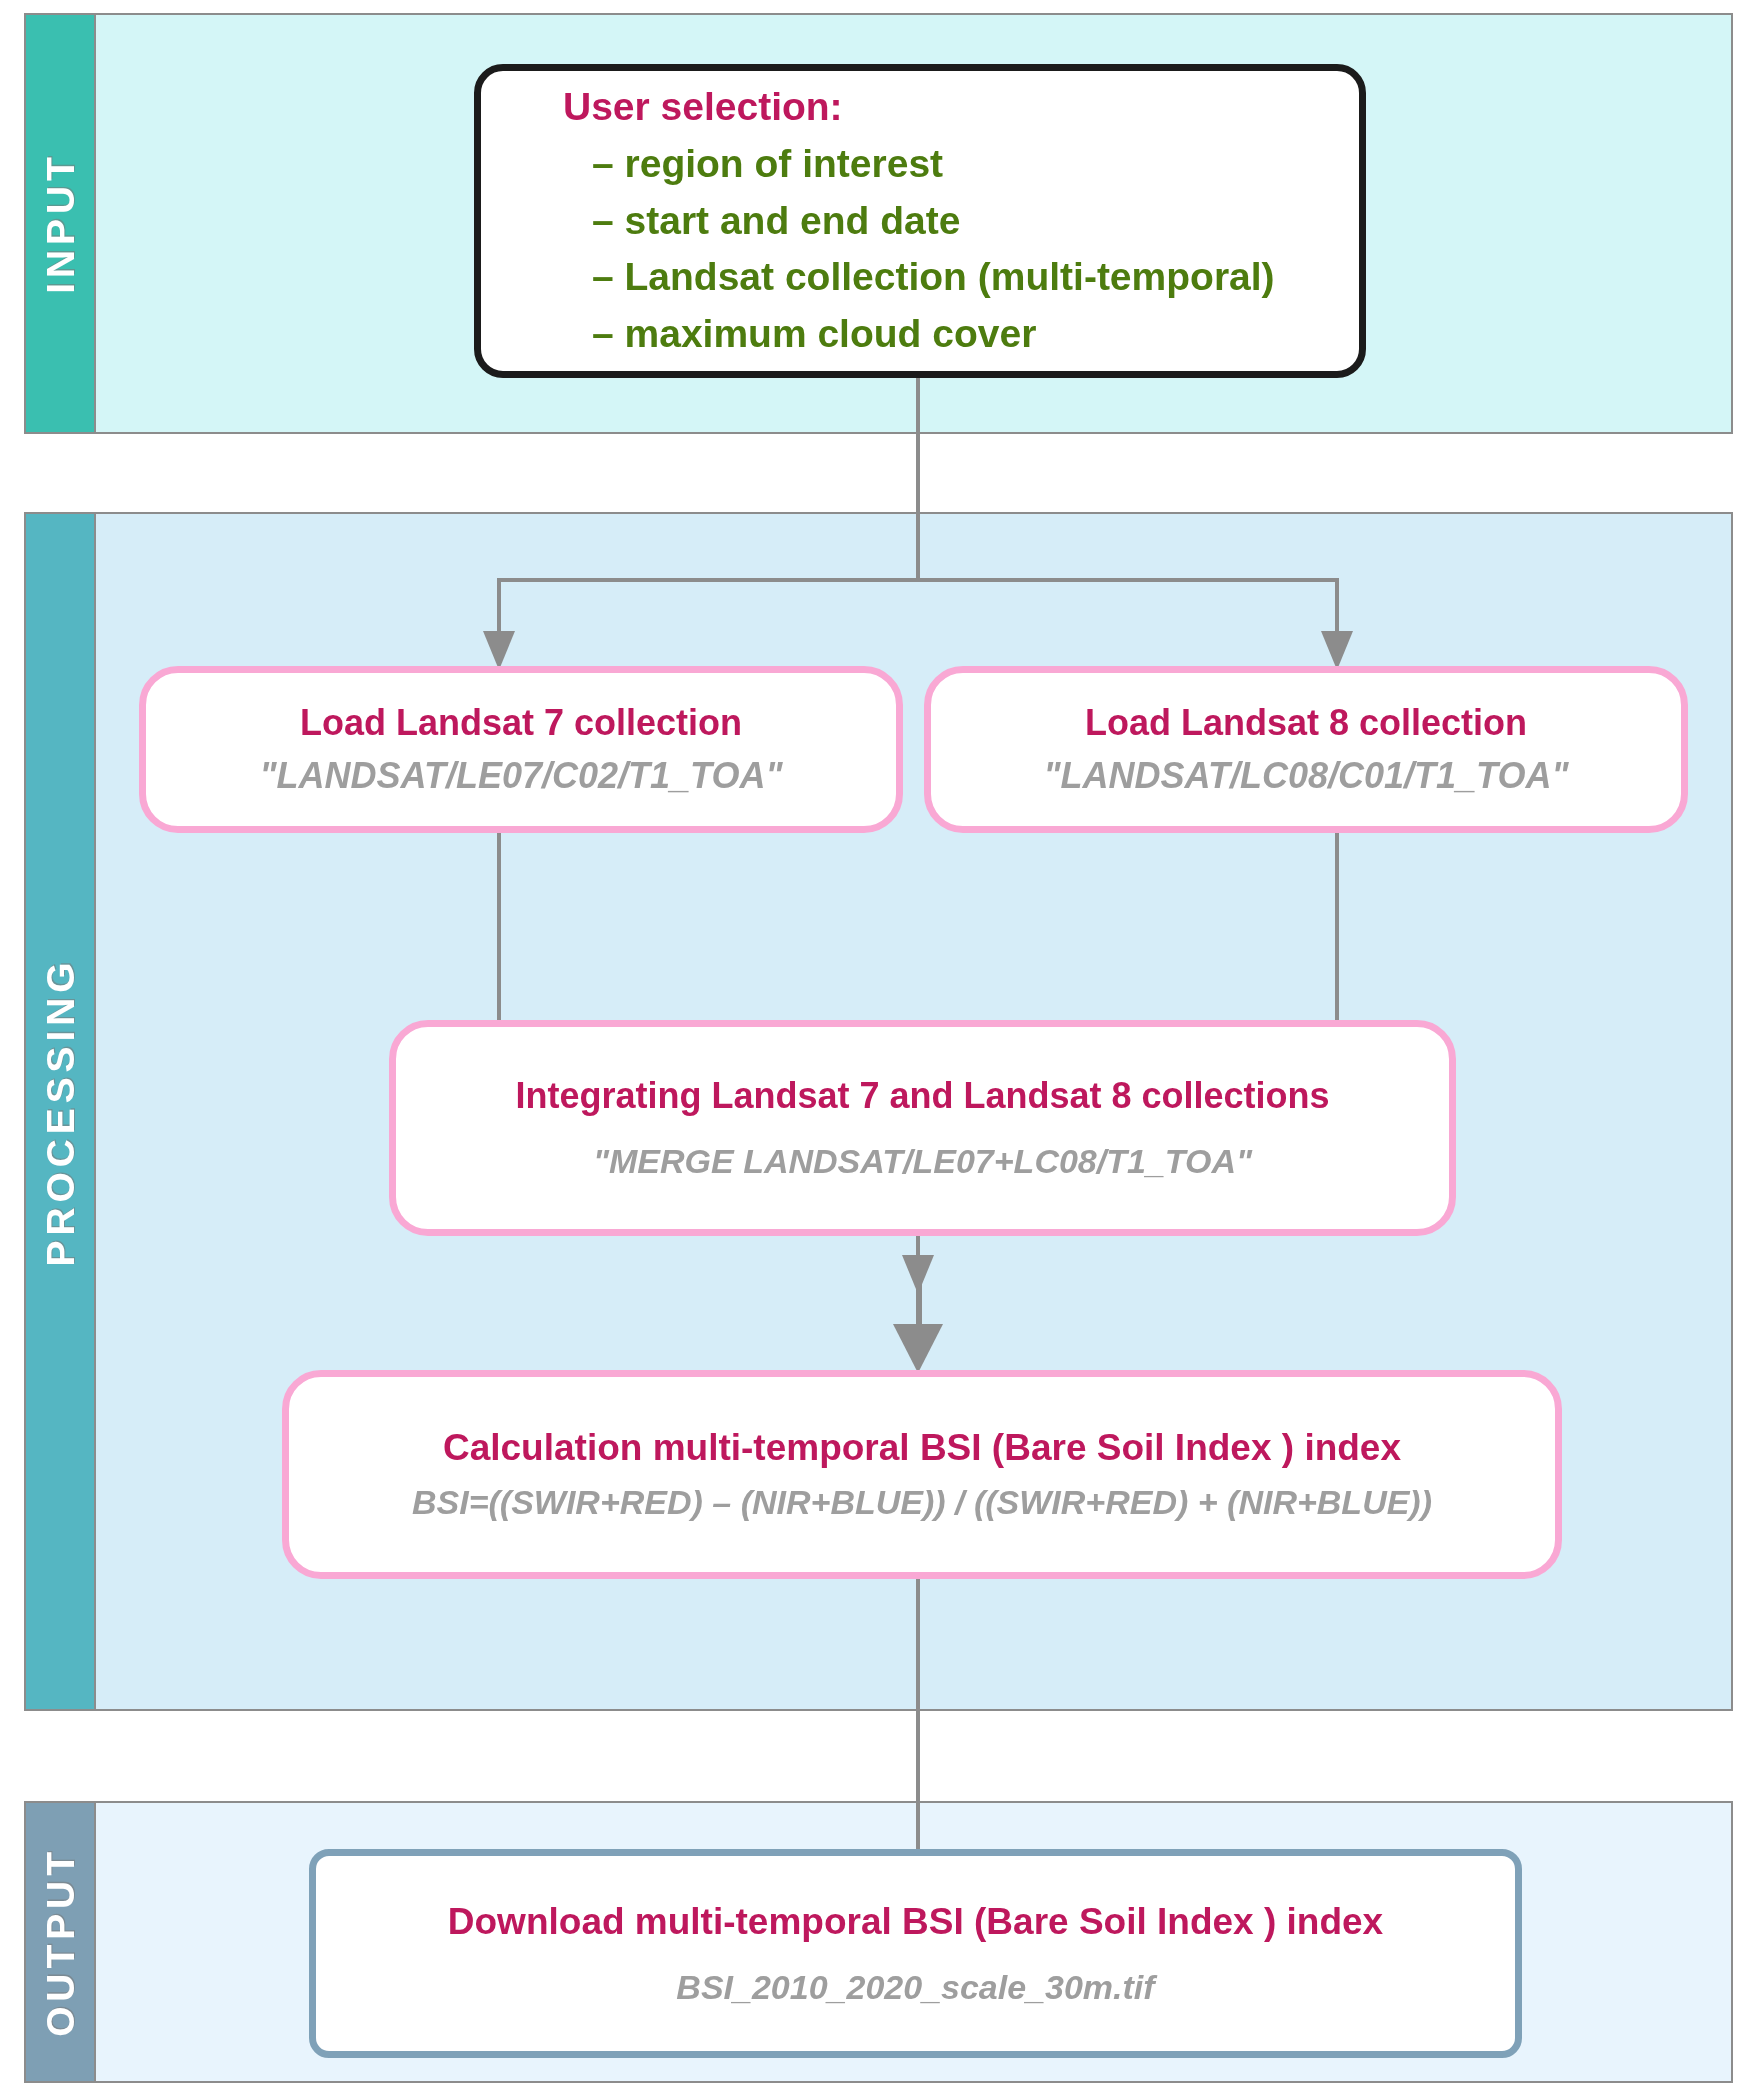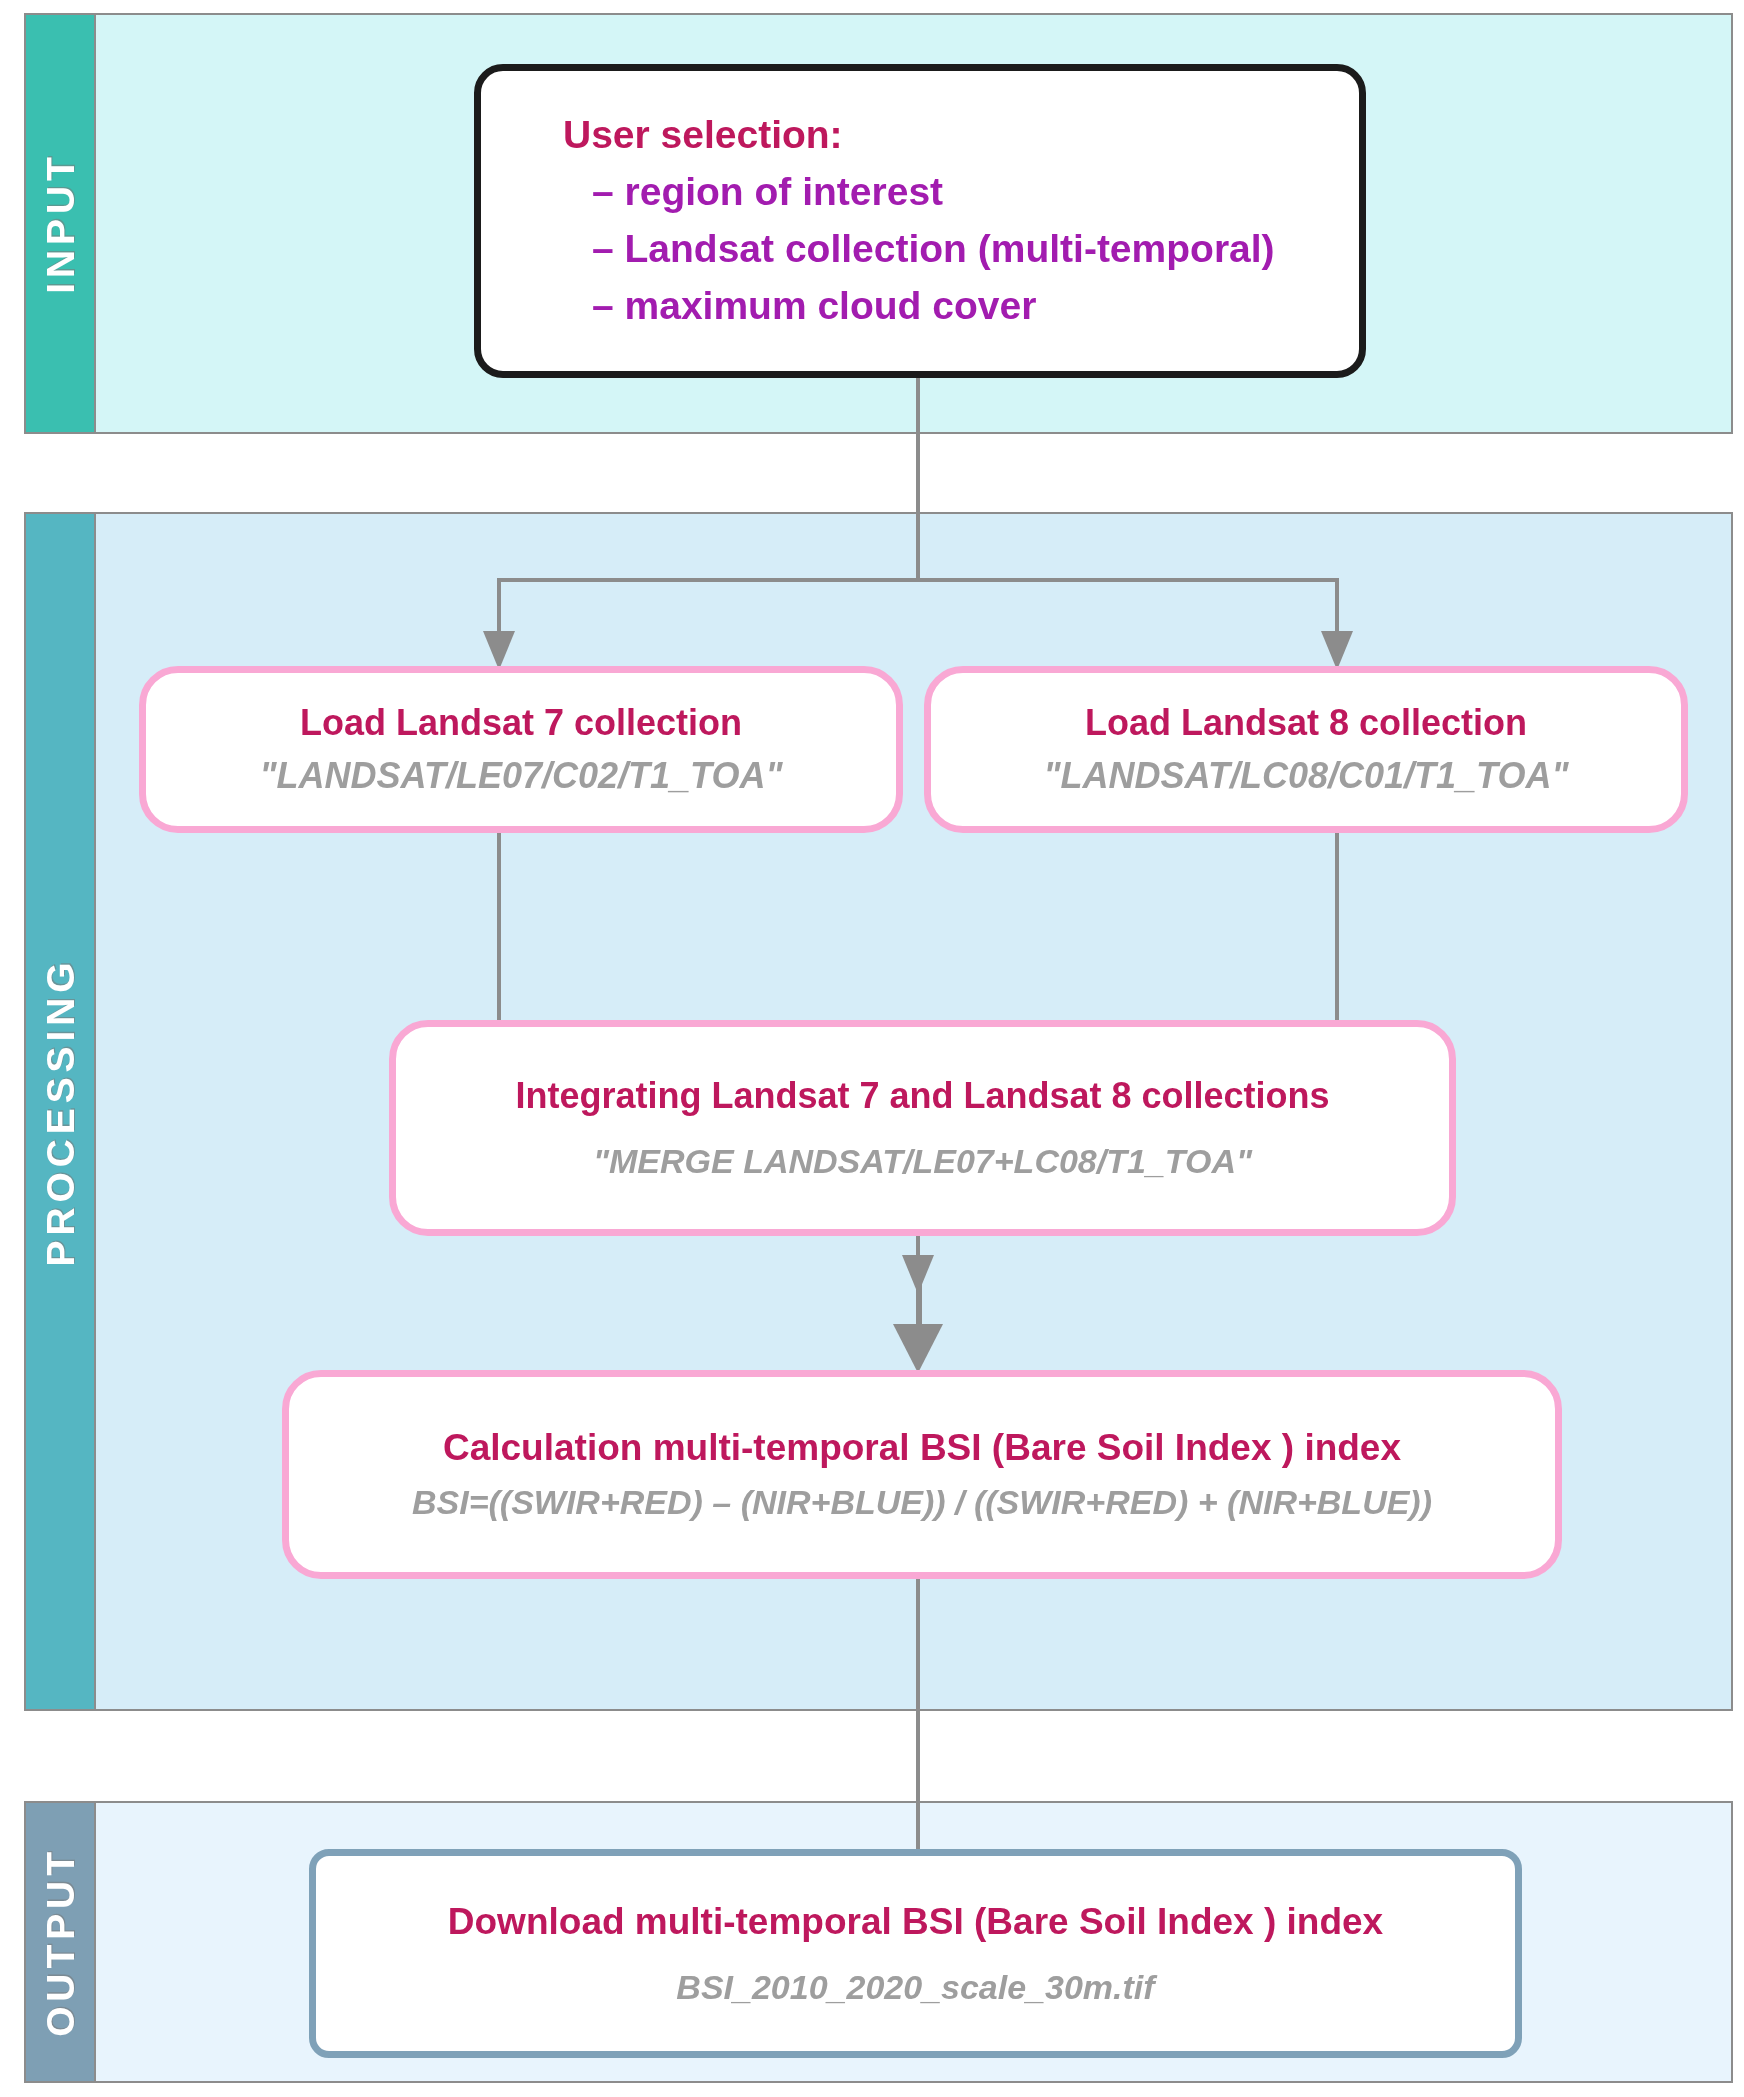--- a/index.html
+++ b/index.html
@@ -95,21 +95,21 @@
     justify-content: center;
   }
   #node-user-selection .title {
     font-size: 39px;
     line-height: 1.46;
     text-align: left;
   }
   #node-user-selection .bullet {
     font-size: 39px;
     font-weight: bold;
-    color: #a21caf;
+    color: #4d7c0f;
     text-align: left;
     line-height: 1.46;
     padding-left: 29px;
   }
 
   
   .node.teal {
     border: 7px solid #f9a8d4;
     border-radius: 39px;
   }
@@ -219,20 +219,21 @@
 <div class="arrowhead arrow-down" id="arrow-merge" style="left:902px; top:1255px;"></div>
 
 <div class="conn" id="conn-merge-bsi"></div>
 <div class="arrowhead arrow-down-wide" id="arrow-to-bsi"></div>
 
 <div class="conn" id="conn-bsi-out"></div>
 
 <div class="node" id="node-user-selection">
   <div class="title">User selection:</div>
   <div class="bullet">– region of interest</div>
+  <div class="bullet">– start and end date</div>
   <div class="bullet">– Landsat collection (multi-temporal)</div>
   <div class="bullet">– maximum cloud cover</div>
 </div>
 
 <div class="node teal" id="node-load-l7">
   <div class="title">Load Landsat 7 collection</div>
   <div class="sub">"LANDSAT/LE07/C02/T1_TOA"</div>
 </div>
 
 <div class="node teal" id="node-load-l8">

